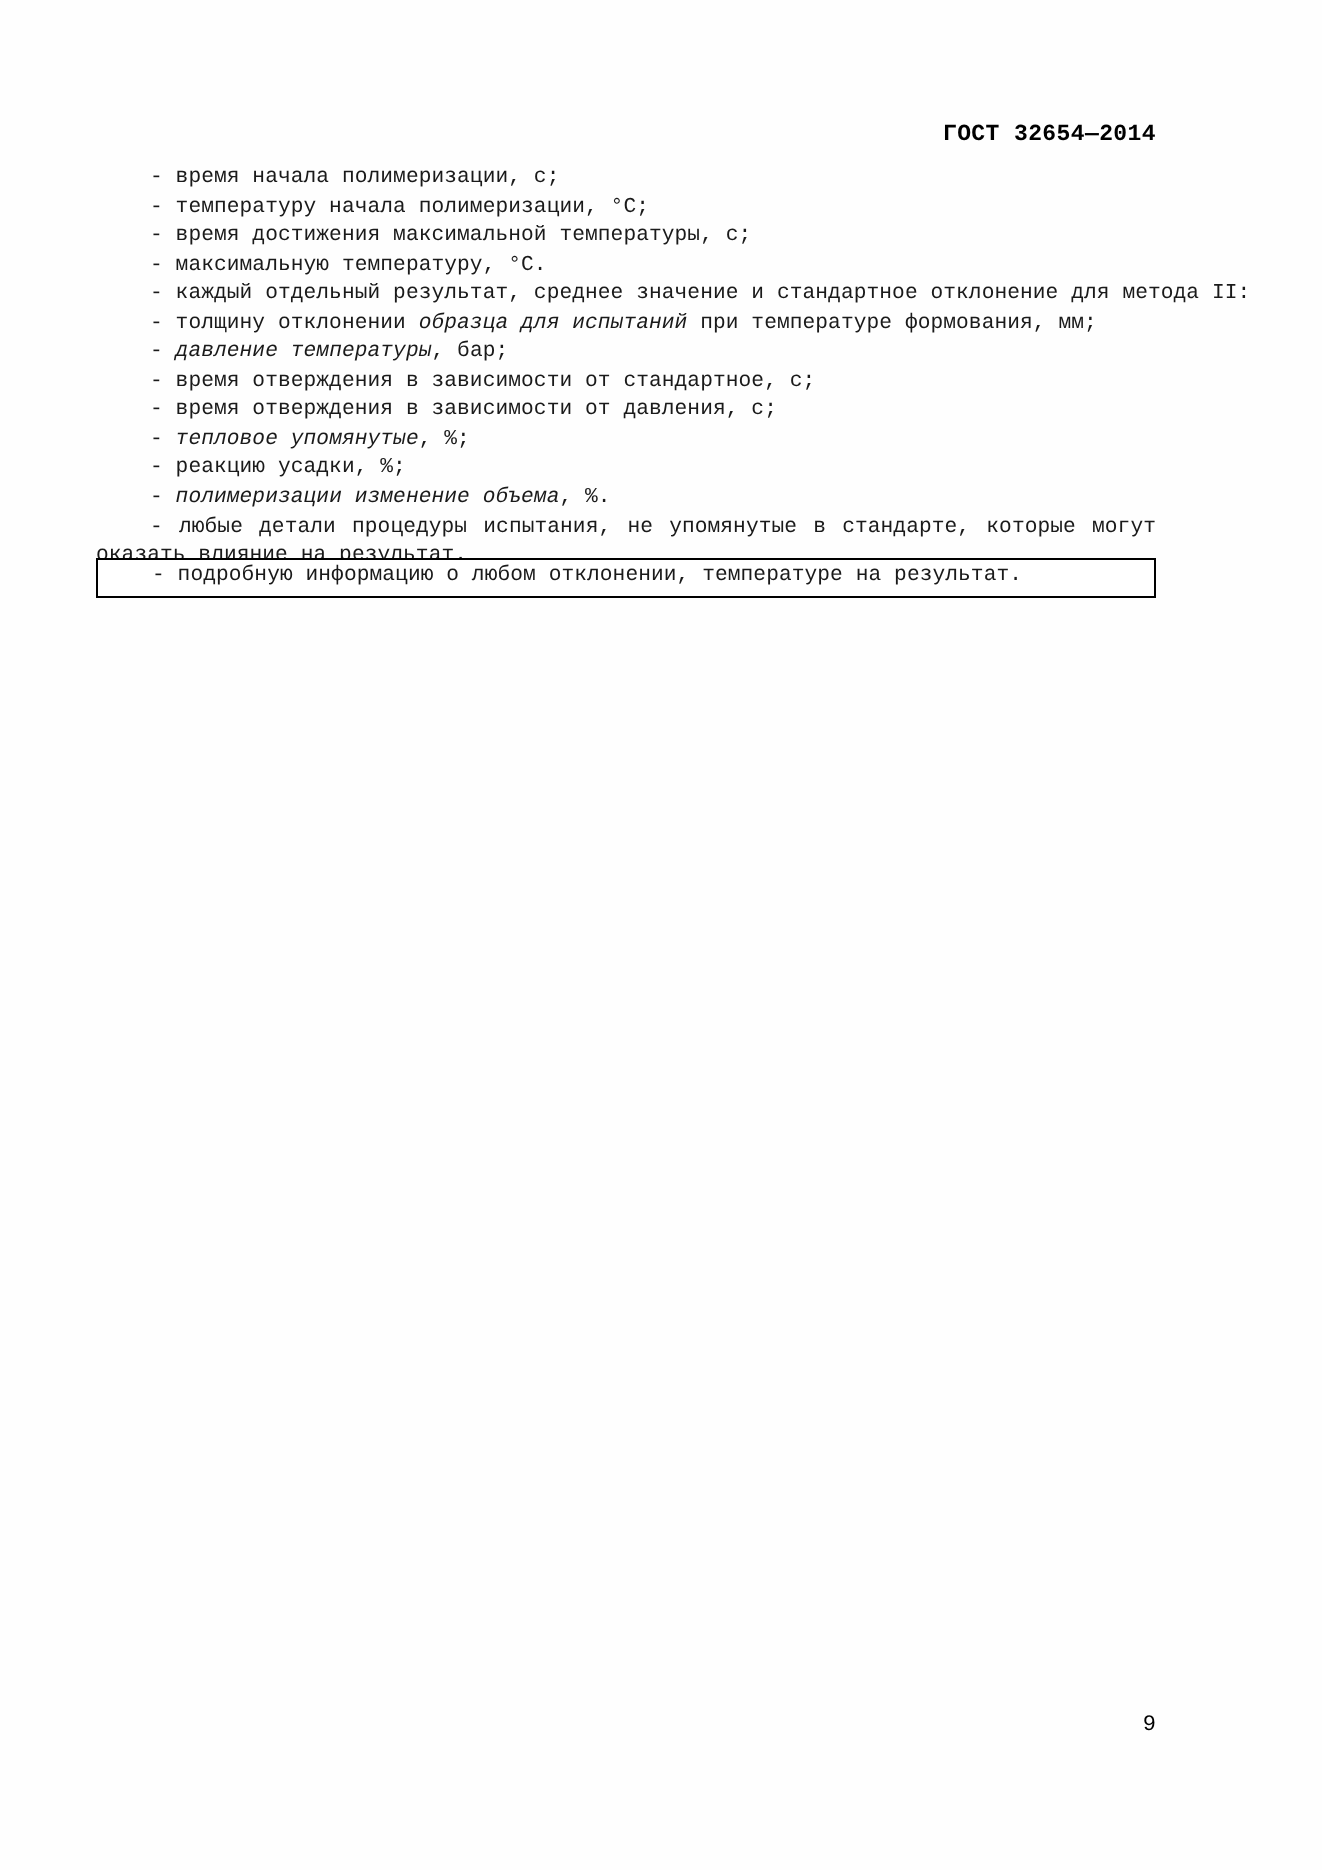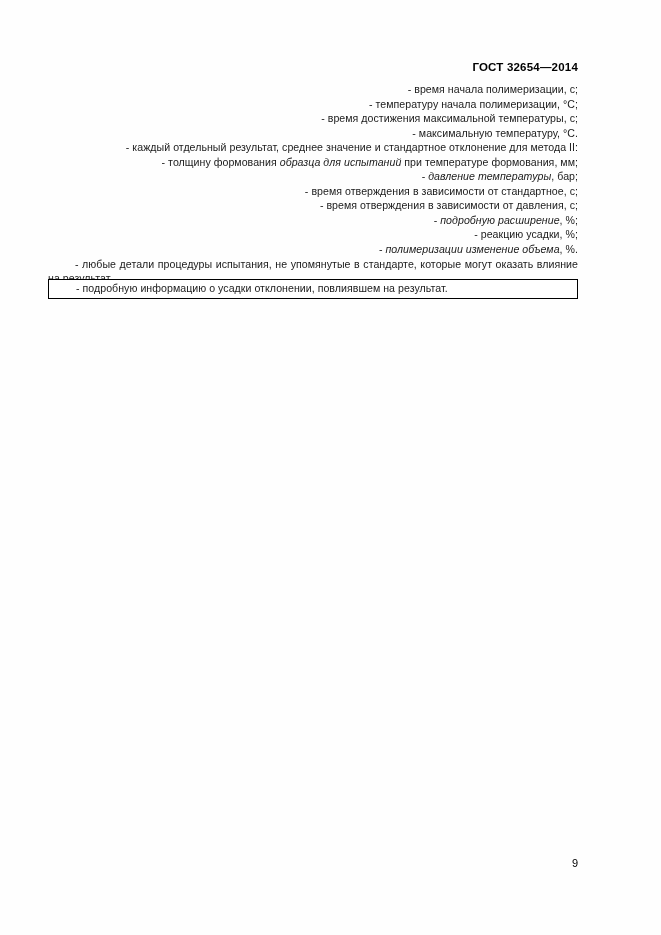--- a/index.html
+++ b/index.html
@@ -15,20 +15,21 @@
     color: #111111;
     overflow: hidden;
   }
 
   .page {
     position: absolute;
     left: 0; top: 0;
     width: 661px;
     height: 935px;
     background: #fefefe;
+    font-family: Liberation Mono, monospace;
   }
 
   
   .running-head {
     position: absolute;
     left: 48px;
     top: 61px;
     width: 530px;
     text-align: right;
     font-size: 11.5px;
@@ -45,21 +46,20 @@
     width: 530px;
   }
 
   .bullet-line {
     font-size: 10.6px;
     line-height: 14.55px;
     color: #1a1a1a;
     padding-left: 27px;
     white-space: nowrap;
     letter-spacing: 0.04px;
-    text-align: right;
   }
 
   .para {
     font-size: 10.6px;
     line-height: 14.55px;
     color: #1a1a1a;
     text-align: justify;
     text-indent: 27px;
     margin: 0;
     letter-spacing: 0.04px;
@@ -107,30 +107,30 @@
 
   <div class="running-head">ГОСТ 32654—2014</div>
 
   <div class="text-column">
     <div id="bullet-list">
         <div class="bullet-line">- время начала полимеризации, с;</div>
         <div class="bullet-line">- температуру начала полимеризации, °С;</div>
         <div class="bullet-line">- время достижения максимальной температуры, с;</div>
         <div class="bullet-line">- максимальную температуру, °С.</div>
         <div class="bullet-line">- каждый отдельный результат, среднее значение и стандартное отклонение для метода II:</div>
-        <div class="bullet-line"><span>- толщину формования </span><span class="ital">образца для испытаний</span><span> при температуре формования, мм;</span></div>
+        <div class="bullet-line"><span>- толщину отклонении </span><span class="ital">образца для испытаний</span><span> при температуре формования, мм;</span></div>
         <div class="bullet-line"><span>- </span><span class="ital">давление температуры</span><span>, бар;</span></div>
         <div class="bullet-line">- время отверждения в зависимости от стандартное, с;</div>
         <div class="bullet-line">- время отверждения в зависимости от давления, с;</div>
-        <div class="bullet-line"><span>- </span><span class="ital">подробную расширение</span><span>, %;</span></div>
+        <div class="bullet-line"><span>- </span><span class="ital">тепловое упомянутые</span><span>, %;</span></div>
         <div class="bullet-line">- реакцию усадки, %;</div>
         <div class="bullet-line"><span>- </span><span class="ital">полимеризации изменение объема</span><span>, %.</span></div>
       </div>
     <p class="para">- любые детали процедуры испытания, не упомянутые в стандарте, которые могут оказать вли­яние на результат.</p>
   </div>
 
   <div class="framed-note">
-    <div class="framed-text">- подробную информацию о усадки отклонении, повлиявшем на результат.</div>
+    <div class="framed-text">- подробную информацию о любом отклонении, температуре на результат.</div>
   </div>
 
   <div class="folio">9</div>
 
 </div>
 
 </body></html>

